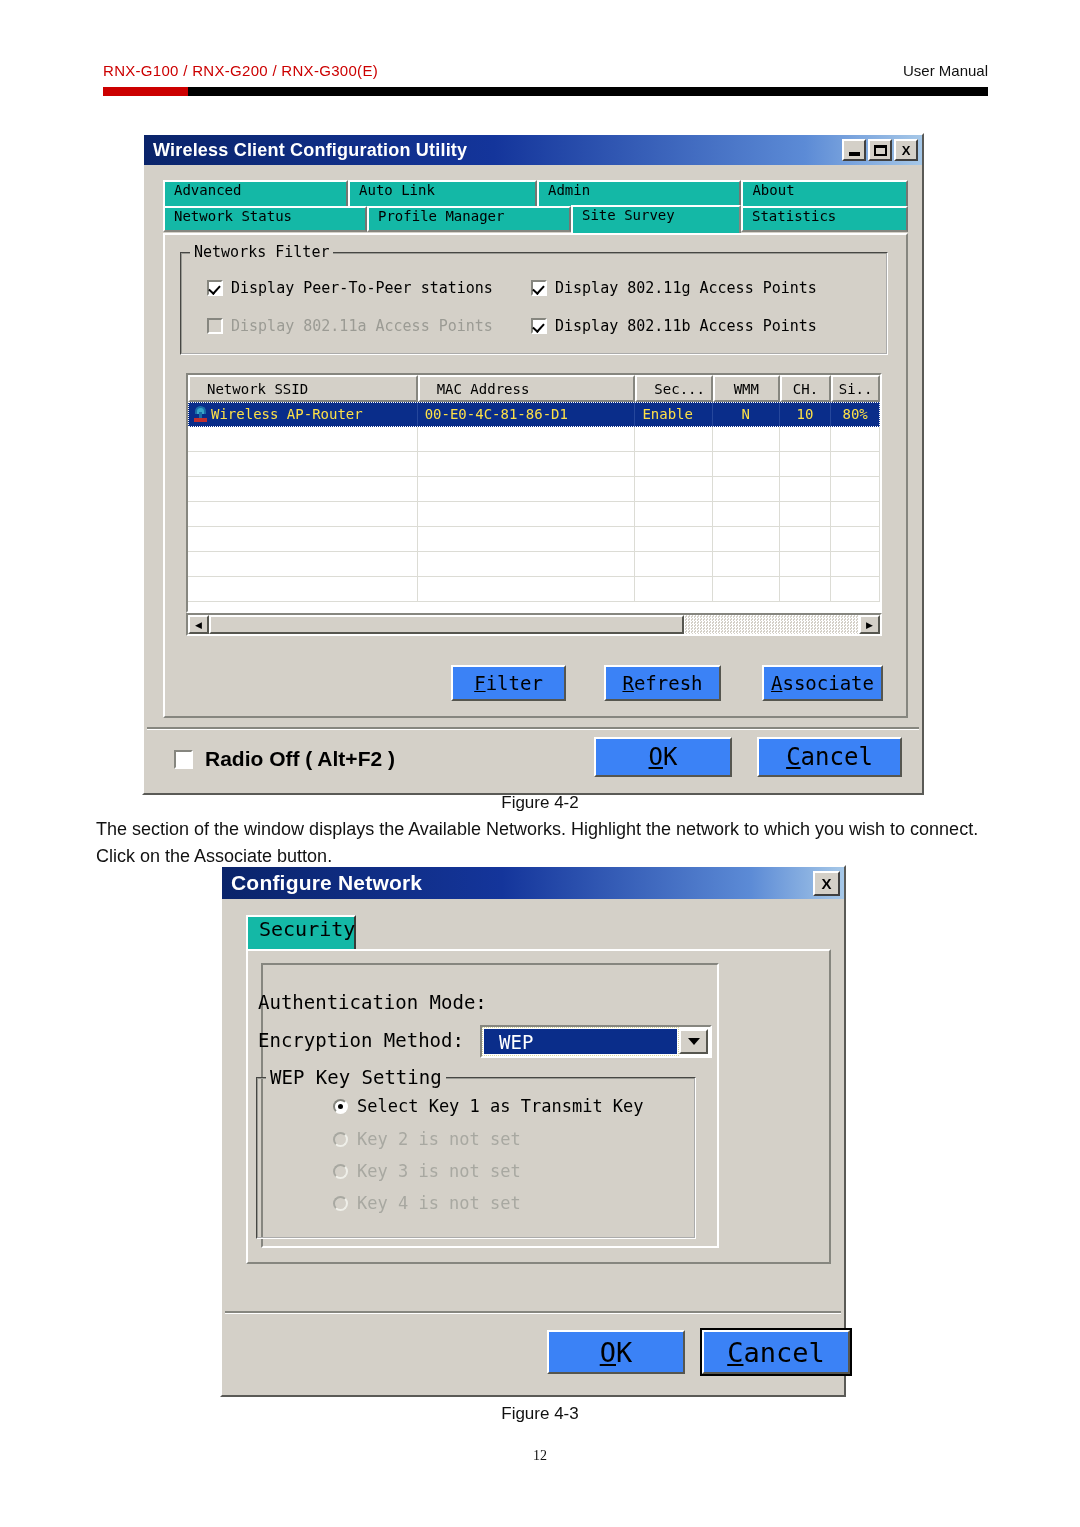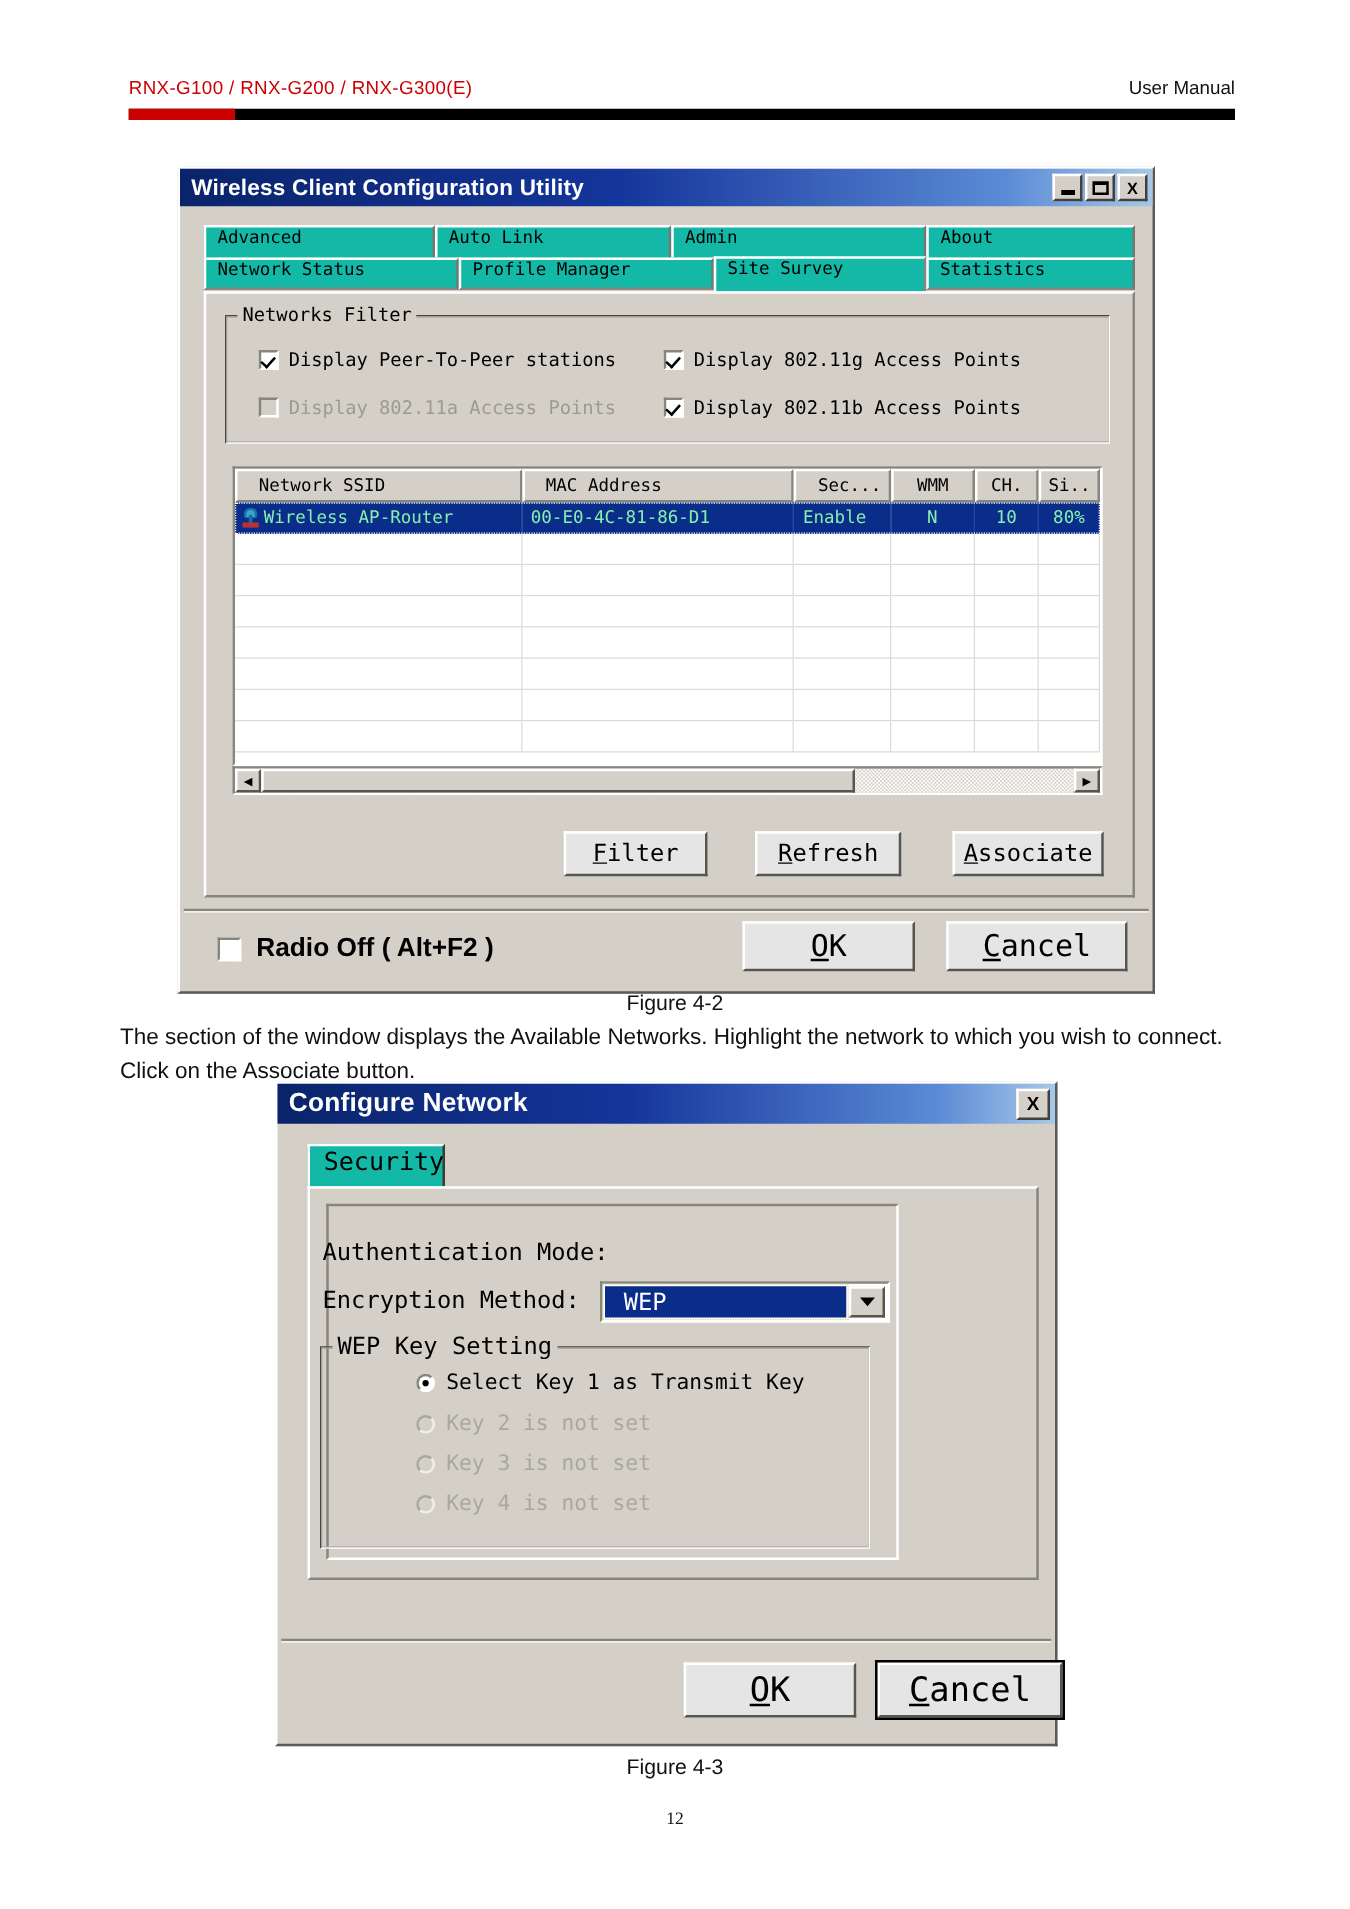--- a/index.html
+++ b/index.html
@@ -128,21 +128,21 @@
     content:""; position:absolute; left:3px; top:3px;
     width:5px; height:5px; border-radius:50%; background:#000;
   }
   .rbrow .lbl { font-family:"DejaVu Sans Mono", monospace; font-size:17px; color:#000; }
   .rbrow.disabled .lbl { color:#a8a8a1; }
   .rbrow.disabled .rb { background:#d4d0c8; border-color:#a8a8a1; border-right-color:#efefe9; border-bottom-color:#efefe9; }
 
   
   .btn {
     position:absolute;
-    background:#e5e5e5;
+    background:#3b82f6;
     border-top:2px solid #ffffff; border-left:2px solid #ffffff;
     border-right:2px solid #56564f; border-bottom:2px solid #56564f;
     display:flex; align-items:center; justify-content:center;
     font-family:"DejaVu Sans Mono", monospace;
     color:#000; white-space:nowrap;
   }
   .btn.focus { outline:2px solid #000; outline-offset:0px; }
   .btn u { text-decoration:underline; }
 
   
@@ -165,21 +165,21 @@
   .lvhead .hc.c { justify-content:center; }
   .lvrow { display:flex; height:25px; }
   .lvrow .cell {
     border-right:1px solid #dcdcd5;
     border-bottom:1px solid #dcdcd5;
     font-family:"DejaVu Sans Mono", monospace; font-size:14px;
     display:flex; align-items:center;
     overflow:hidden; white-space:nowrap;
     color:#000;
   }
-  .lvrow.sel .cell { background:#0a2d8a; color:#86efac; border-right-color:#26479c; border-bottom-color:#0a2d8a; }
+  .lvrow.sel .cell { background:#0a2d8a; color:#fde047; border-right-color:#26479c; border-bottom-color:#0a2d8a; }
   .lvrow .cell.l { padding-left:7px; }
   .lvrow .cell.c { justify-content:center; }
   .lvrow.sel { outline:1px dotted #ffffff; outline-offset:-1px; }
 
   
   .ap-icon { width:17px; height:17px; position:relative; flex:none; margin:0 2px 0 2px; }
   .ap-icon .dish { position:absolute; left:3px; top:0px; width:11px; height:8px;
      border:2px solid #1a6ea8; border-bottom:none; border-radius:7px 7px 0 0; background:#3aa6c8; }
   .ap-icon .mast { position:absolute; left:7px; top:6px; width:3px; height:10px; background:#1a6ea8; }
   .ap-icon .base { position:absolute; left:2px; top:12px; width:13px; height:4px; background:#c03030; }

